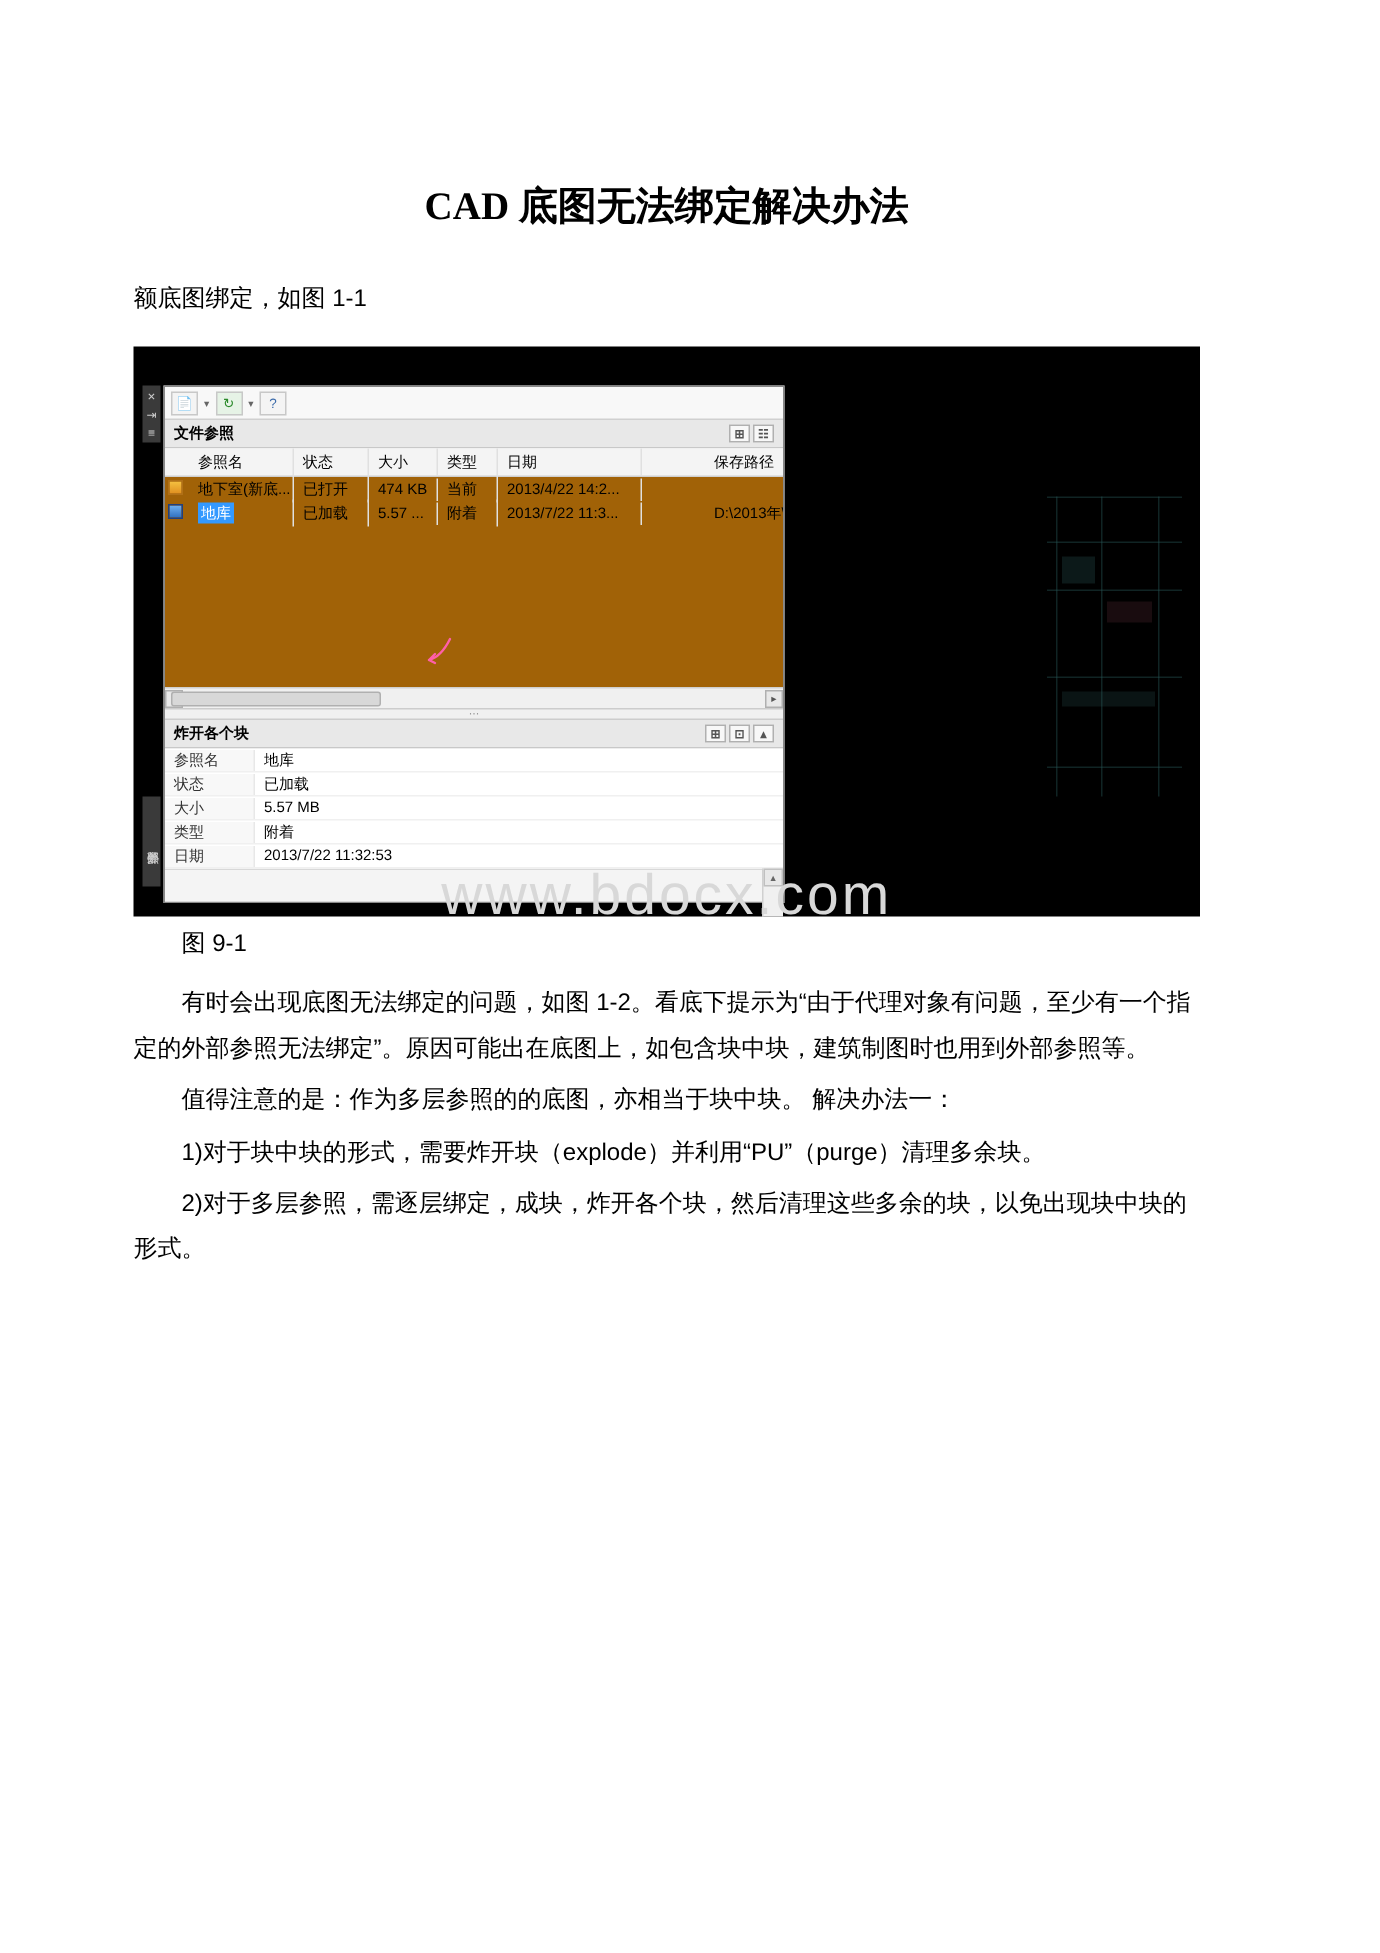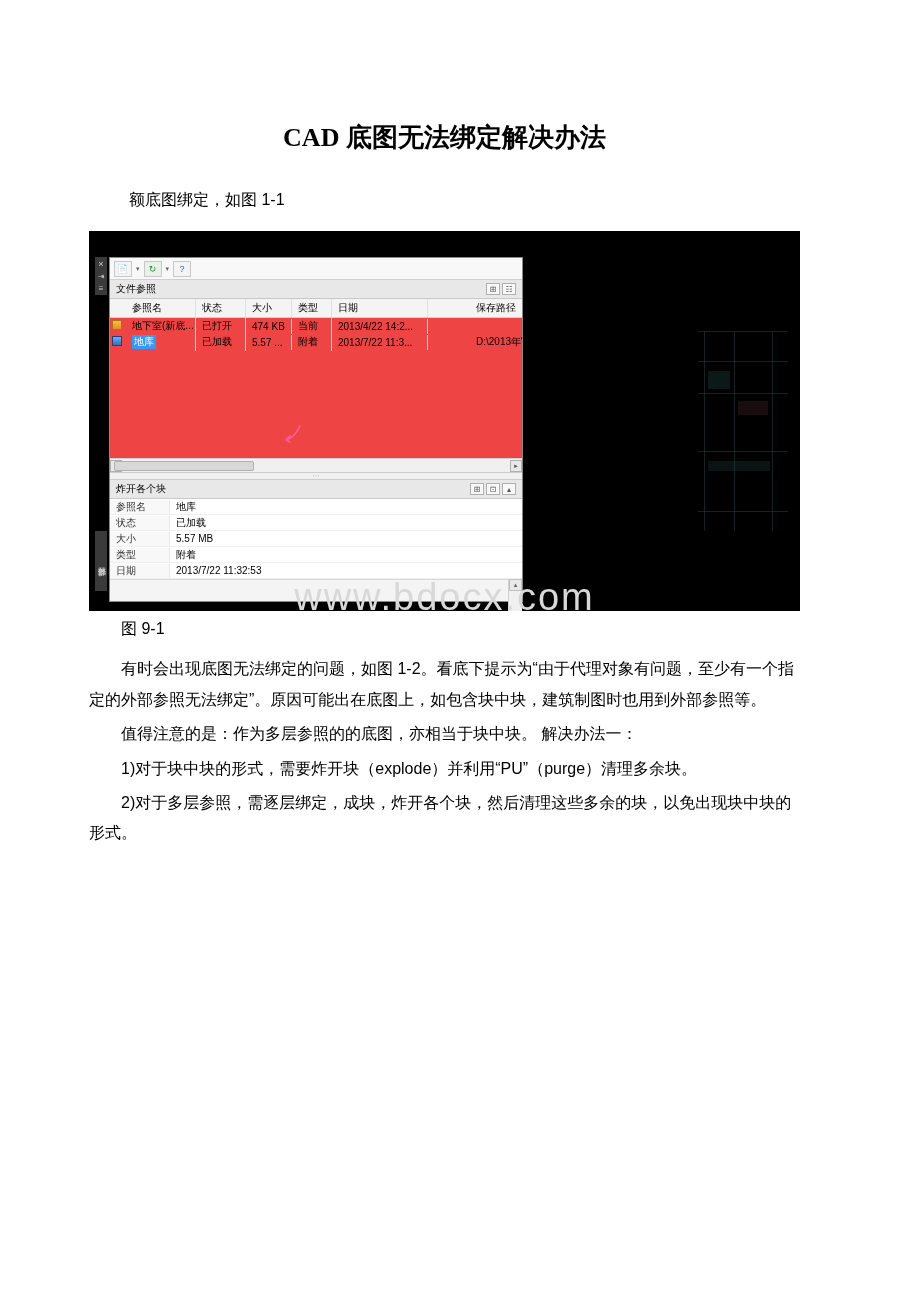--- a/index.html
+++ b/index.html
@@ -109,21 +109,21 @@
     align-items: center;
     justify-content: center;
     font-size: 9px;
     color: #444;
   }
   .section-header {
     background: #e8e8e8;
     border-bottom: 1px solid #c8c8c8;
     padding: 2px 6px;
     font-size: 10px;
-    font-weight: normal;
+    font-weight: bold;
     display: flex;
     justify-content: space-between;
     align-items: center;
   }
   .section-header .hdr-btns { display:flex; gap:2px; }
   .hdr-btn {
     width:14px; height:12px; border:1px solid #b0b0b0; background:#f8f8f8;
     display:flex;align-items:center;justify-content:center;font-size:8px;color:#555;
   }
   .xref-table {
@@ -141,21 +141,21 @@
     white-space: nowrap;
     overflow: hidden;
   }
   .col-icon { width: 16px; padding:2px 2px!important; border-right:none!important;}
   .col-name { width: 70px; }
   .col-status { width: 50px; }
   .col-size { width: 46px; }
   .col-type { width: 40px; }
   .col-date { width: 96px; }
   .col-path { flex: 1; border-right:none!important;margin-left:42px;}
-  .xref-body { height: 140px; position: relative; background:#ef4444;}
+  .xref-body { height: 140px; position: relative; background:#a16207;}
   .xref-row { display: flex; align-items:center; height:16px;}
   .xref-row.selected .col-name-inner {
     background: #3399ff;
     color: #fff;
     padding: 0 2px;
     display:inline-block;
   }
   .file-ico {
     width:10px;height:10px;display:inline-block;
   }
@@ -236,21 +236,21 @@
     z-index: 0;
     font-weight: 400;
   }
 </style>
 </head>
 <body>
 
 <div class="page">
   <h1>CAD 底图无法绑定解决办法</h1>
 
-  <p class="para no-indent" style="text-indent:0;margin-left:40px;">额底图绑定，如图 1-1</p>
+  <p class="para no-indent" style="text-indent:0;">额底图绑定，如图 1-1</p>
 
   <div class="figure-wrap">
     <div class="cad-area">
 
       <div class="cad-right-art">
         <div style="left:4px;top:0;width:90px;height:1px;"></div>
         <div style="left:4px;top:30px;width:90px;height:1px;"></div>
         <div style="left:4px;top:62px;width:90px;height:1px;"></div>
         <div style="left:4px;top:120px;width:90px;height:1px;"></div>
         <div style="left:4px;top:180px;width:90px;height:1px;"></div>

